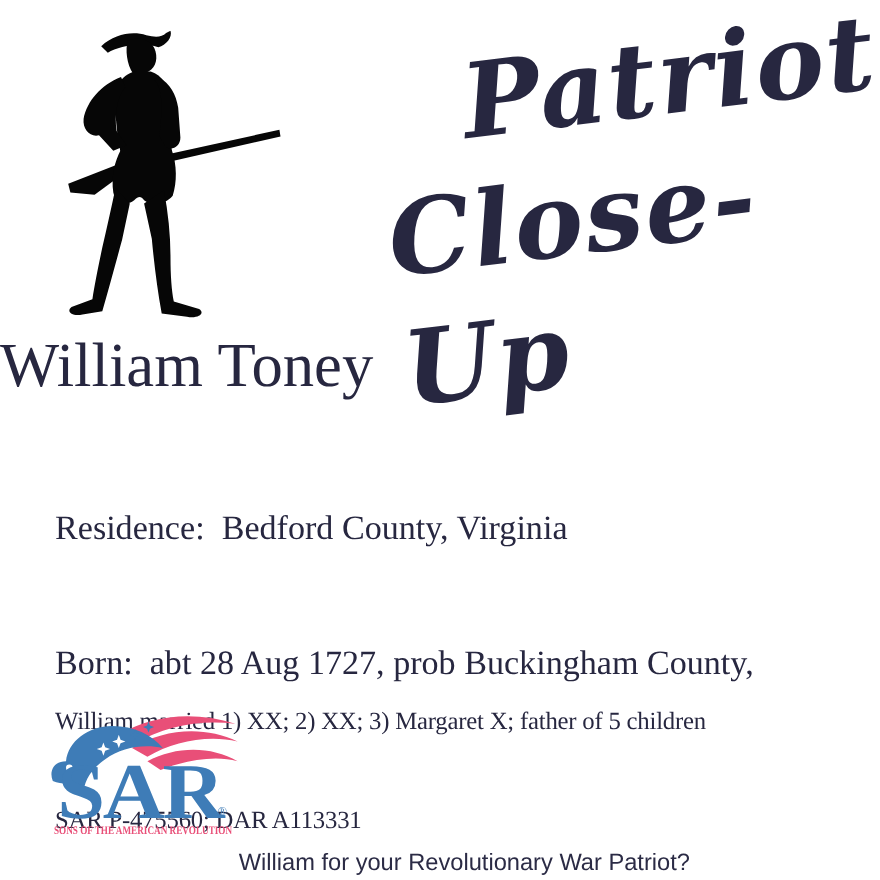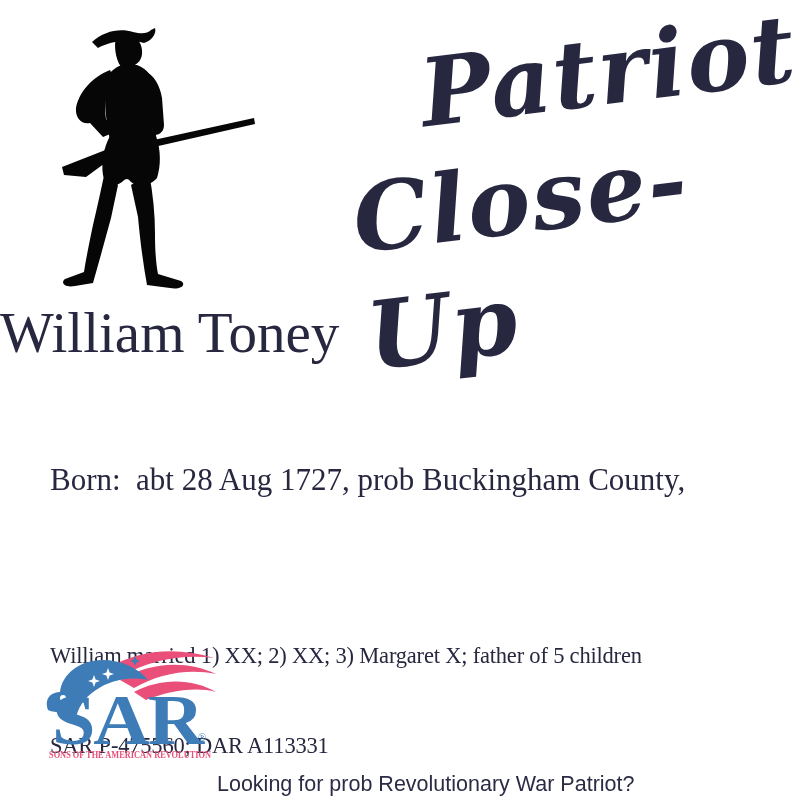--- a/index.html
+++ b/index.html
@@ -130,20 +130,21 @@
   </svg>
 
   <div class="script-title">
     <div class="script-line1">Patriot</div>
     <div class="script-line2">Close-Up</div>
   </div>
 
   <div class="patriot-name">William Toney</div>
 
   <div class="details">
+    <div>Residence:  Bedford County, Virginia</div>
     <div>Born:  abt 28 Aug 1727, prob Buckingham County,</div>
     
     
   </div>
 
   <div class="notes">
     <div>William married 1) XX; 2) XX; 3) Margaret X; father of 5 children</div>
     <div>SAR P-475560; DAR A113331</div>
   </div>
 
@@ -166,17 +167,17 @@
       <path fill="#3E7CB7" transform="translate(89,13)" d="M0,-5 L1.4,-1.4 L5,0 L1.4,1.4 L0,5 L-1.4,1.4 L-5,0 L-1.4,-1.4 Z"></path>
     </g>
 
     <text class="sar-acronym-text" x="6" y="96" font-size="72" letter-spacing="-2" textLength="150" lengthAdjust="spacingAndGlyphs" fill="#3E7CB7">SAR</text>
     <text x="152" y="93" font-size="11" fill="#3E7CB7">®</text>
 
     <text class="sar-tagline-text" x="3" y="110" font-size="10.5" textLength="162" lengthAdjust="spacingAndGlyphs" fill="#E94F78">SONS OF THE AMERICAN REVOLUTION</text>
   </svg>
 
   <div class="footer-text">
-    <div>Looking for prob Revolutionary War Patriot?</div>
+    <div>William for your Revolutionary War Patriot?</div>
     
   </div>
 
 </div>
 
 </body></html>

